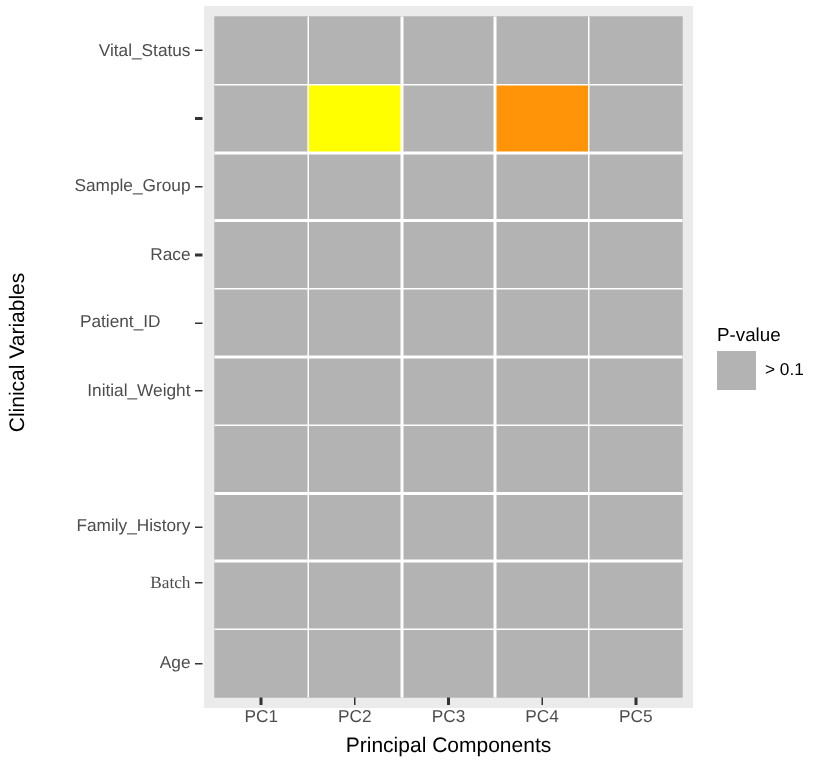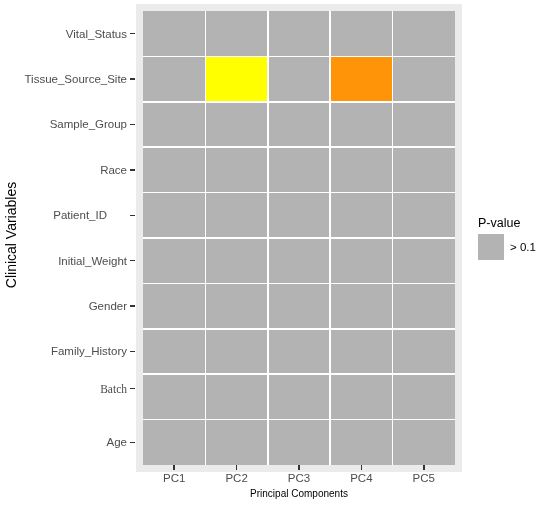--- a/index.html
+++ b/index.html
@@ -130,21 +130,21 @@
     color: #4d4d4d;
     margin-top: 2px;
     white-space: nowrap;
   }
   .x-axis-title {
     position: absolute;
     left: 143px;
     top: 488px;
     width: 312px;
     text-align: center;
-    font-size: 10px;
+    font-size: 14px;
     color: #000000;
   }
 
   
   .legend {
     position: absolute;
     left: 478px;
     top: 216px;
     width: 76px;
   }
@@ -179,41 +179,36 @@
   <div class="y-axis-title">
     <span>Clinical Variables</span>
   </div>
 
   <div class="y-axis-labels" id="y-axis-labels">
       <div class="y-tick-row" style="top: 0px;">
         <span class="y-tick-text">Vital_Status</span>
         <span class="y-tick-mark"></span>
       </div>
       <div class="y-tick-row" style="top: 45.4px;">
-        <span class="y-tick-text">Tissue_Source_Site</span>
         <span class="y-tick-mark"></span>
       </div>
       <div class="y-tick-row" style="top: 136.2px;">
         <span class="y-tick-text">Race</span>
         <span class="y-tick-mark"></span>
       </div>
       <div class="y-tick-row" style="top: 90.8px;">
         <span class="y-tick-text">Sample_Group</span>
         <span class="y-tick-mark"></span>
       </div>
       <div class="y-tick-row" style="top: 181.6px; gap: 20px;">
         <span class="y-tick-text">Patient_ID</span>
         <span class="y-tick-mark"></span>
       </div>
       <div class="y-tick-row" style="top: 227px;">
         <span class="y-tick-text">Initial_Weight</span>
-        <span class="y-tick-mark"></span>
-      </div>
-      <div class="y-tick-row" style="top: 272.4px;">
-        <span class="y-tick-text">Gender</span>
         <span class="y-tick-mark"></span>
       </div>
       <div class="y-tick-row" style="top: 317.8px;">
         <span class="y-tick-text">Family_History</span>
         <span class="y-tick-mark"></span>
       </div>
       <div class="y-tick-row" style="top: 355px; font-family: Liberation Serif, serif;">
         <span class="y-tick-text">Batch</span>
         <span class="y-tick-mark"></span>
       </div>

